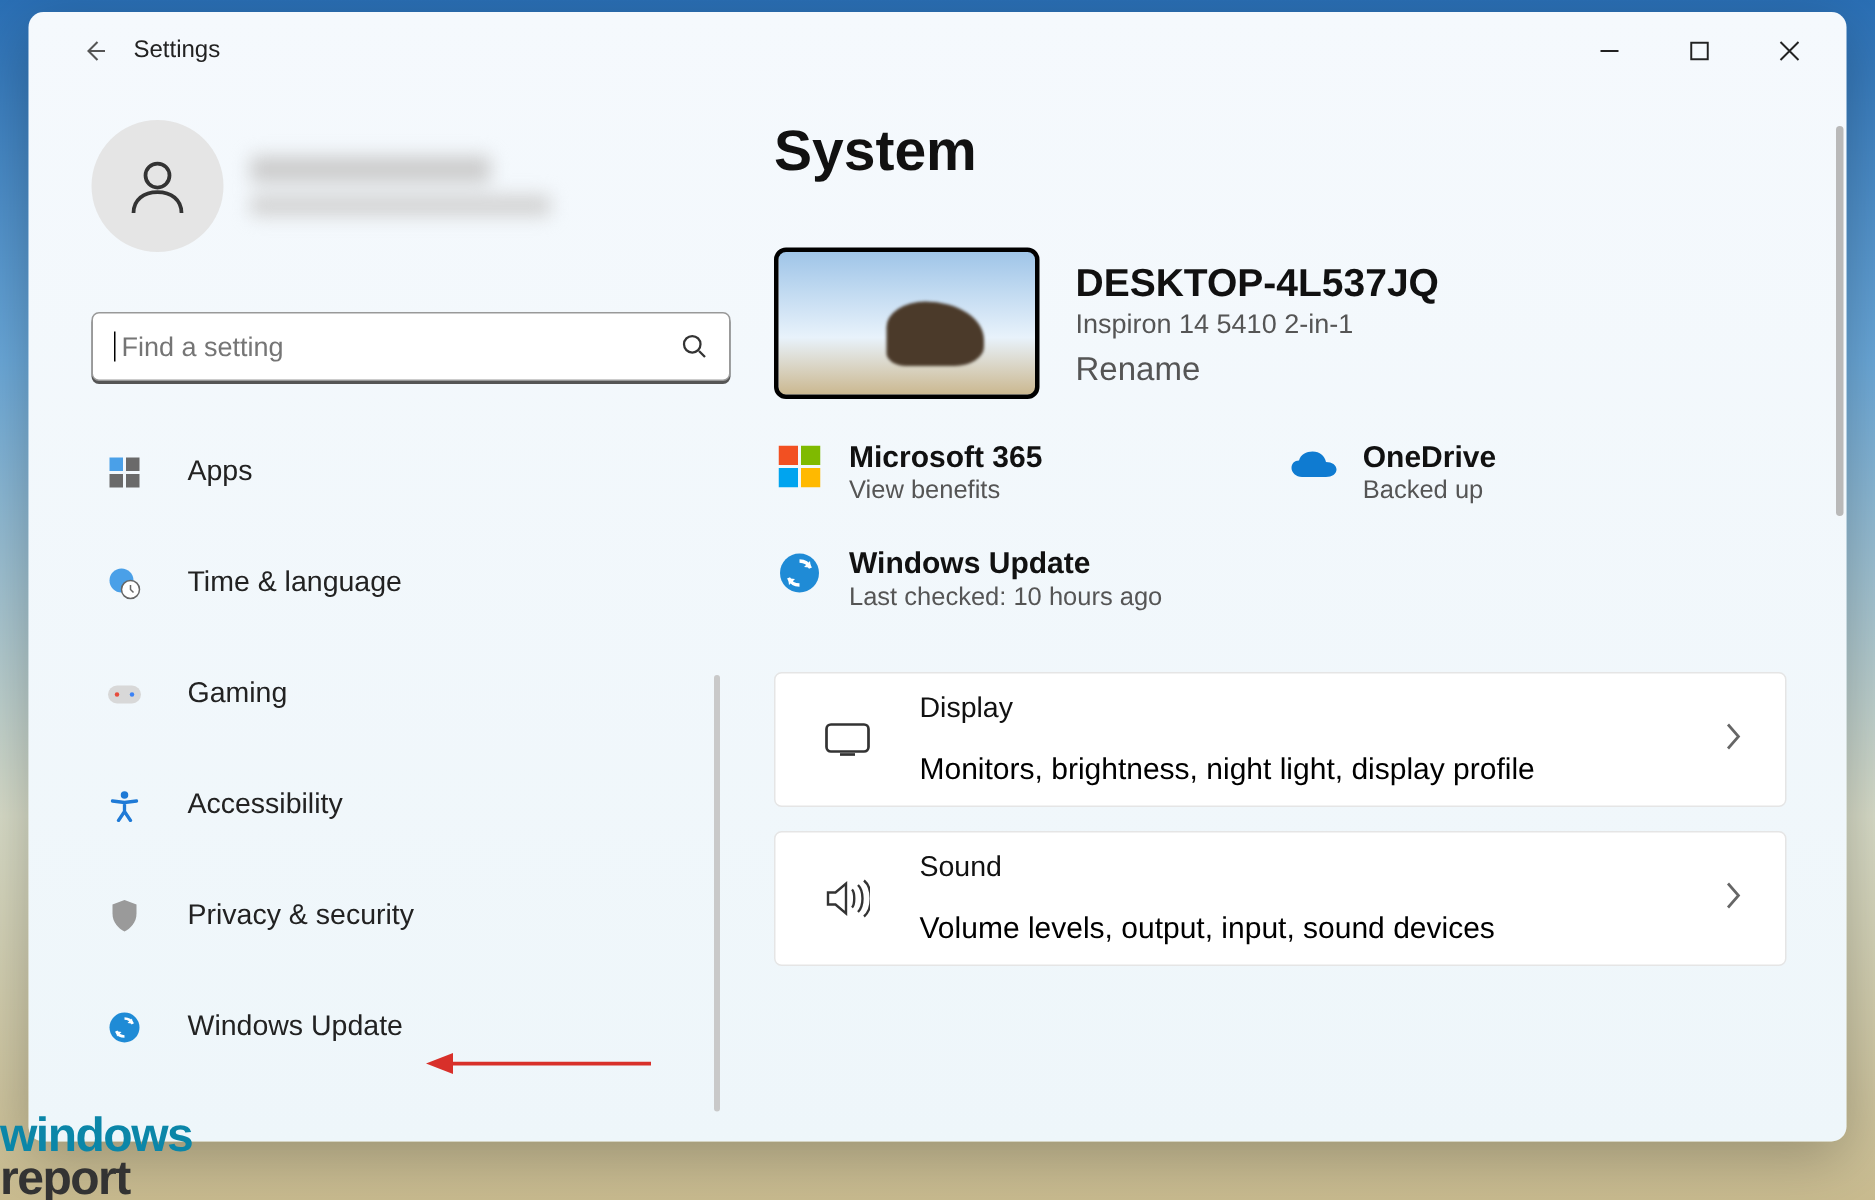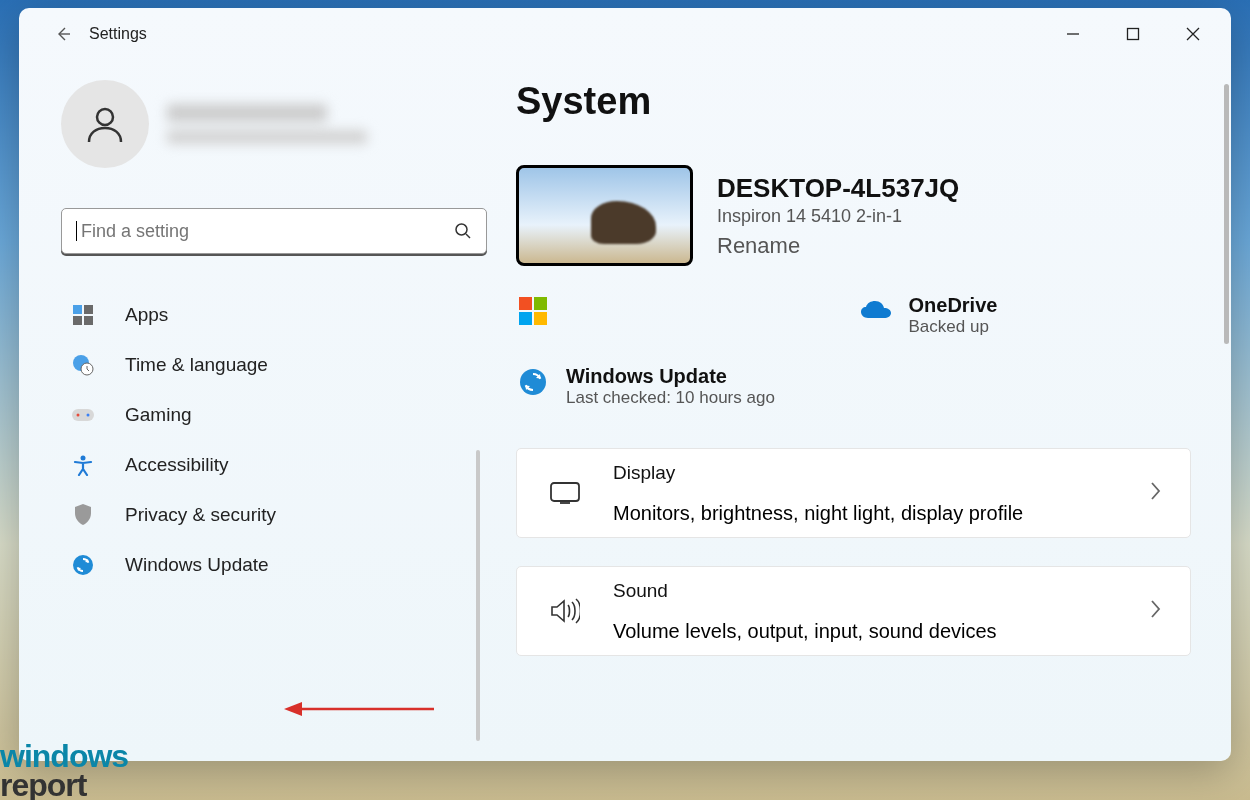--- a/index.html
+++ b/index.html
@@ -23,39 +23,39 @@
   .content { flex:1; display:flex; overflow:hidden; }
   .sidebar { width: 445px; padding: 20px 30px 0 30px; display:flex; flex-direction:column; position:relative; }
   .profile { display:flex; align-items:center; gap:18px; margin-bottom: 40px; }
   .avatar { width: 88px; height: 88px; border-radius:50%; background:#e5e5e5; display:flex; align-items:center; justify-content:center; }
   .profile-text { filter: blur(6px); color:#888; }
   .profile-name { height:18px; width:160px; background:#ccc; border-radius:3px; margin-bottom:8px; }
   .profile-email { height:14px; width:200px; background:#d2d2d2; border-radius:3px; }
   .search-field { position:relative; width: 426px; height: 46px; border:1px solid #999; border-radius:5px; background:#fff; display:flex; align-items:center; padding: 0 14px; box-shadow: 0 2px 0 #555; }
   .search-field input { border:none; outline:none; flex:1; font-size:18px; color:#333; background:transparent; }
   .search-field .caret { width:1px; height:20px; background:#000; margin-right:4px; }
-  .nav { margin-top: 36px; display:flex; flex-direction:column; gap: 0; }
+  .nav { margin-top: 36px; display:flex; flex-direction:column; gap: 24px; }
   .nav-item { display:flex; align-items:center; height: 50px; padding-left: 8px; border-radius:5px; gap: 28px; cursor:pointer; }
   .nav-item .icon-slot { width: 28px; height:28px; display:flex; align-items:center; justify-content:center; }
   .nav-item .label { font-size: 19px; color:#222; }
   .scroll-track { position:absolute; right: -4px; top: 390px; bottom: 20px; width: 4px; background:#c9c9c9; border-radius:2px; }
   .main { flex:1; padding: 20px 40px 0 40px; overflow:hidden; position:relative; }
   h1.page-title { font-size: 38px; font-weight: 600; color:#111; margin-bottom: 42px; }
   .device-row { display:flex; align-items:center; gap: 24px; margin-bottom: 28px; }
   .device-thumb { width: 177px; height: 101px; border: 3px solid #000; border-radius: 8px; background: linear-gradient(180deg,#9fc5e8 0%, #e8f2fb 60%, #cbb890 100%); position:relative; overflow:hidden; }
   .device-thumb::after { content:""; position:absolute; left:42%; right:20%; top:35%; bottom:20%; background:#4b3a2a; border-radius:40% 60% 30% 20%; filter:blur(1px); }
   .device-info h2 { font-size: 26px; font-weight:600; color:#111; }
   .device-info .model { font-size: 18px; color:#555; margin-top:2px; }
   .device-info .rename { font-size: 22px; color:#555; margin-top:6px; display:inline-block; }
   .status-grid { display:grid; grid-template-columns: 1fr 1fr; column-gap: 10px; row-gap: 28px; margin-bottom: 40px; }
   .status-item { display:flex; align-items:flex-start; gap: 16px; }
   .status-icon { width: 34px; height: 34px; display:flex; align-items:center; justify-content:center; flex-shrink:0; }
   .status-item .title { font-size: 20px; font-weight:600; color:#111; }
   .status-item .sub { font-size: 17px; color:#555; }
-  .cards { display:flex; flex-direction:column; gap: 28px; }
+  .cards { display:flex; flex-direction:column; gap: 16px; }
   .card { background:#fff; border:1px solid #e5e5e5; border-radius:5px; height: 90px; display:flex; align-items:center; padding: 0 28px; cursor:pointer; }
   .card .card-icon { width: 40px; display:flex; justify-content:center; margin-right: 28px; color:#333; }
   .card .title { font-size: 19px; color:#111; }
   .card .sub { font-size: 20px; color:#000000; margin-top:18px; }
   .card .chev { margin-left:auto; color:#555; }
   .main-scroll { position:absolute; right: 2px; top: 24px; width: 5px; height: 260px; background:#b9b9b9; border-radius:3px; }
   .arrow-annotation { position:absolute; left: 284px; top: 699px; width: 150px; height: 20px; pointer-events:none; }
   .watermark { position:absolute; left: 0px; bottom: 0px; color:#0b86a8; font-weight:700; }
   .watermark .w1 { font-size: 32px; letter-spacing:-1px; line-height:0.9; }
   .watermark .w2 { font-size: 32px; color:#333; letter-spacing:-1px; line-height:0.9; }
@@ -197,20 +197,24 @@
       <div class="status-grid">
         <div class="status-item">
           <span class="status-icon">
               <svg width="28" height="28" viewBox="0 0 28 28">
                 <rect x="0" y="0" width="13" height="13" fill="#f25022"></rect>
                 <rect x="15" y="0" width="13" height="13" fill="#7fba00"></rect>
                 <rect x="0" y="15" width="13" height="13" fill="#00a4ef"></rect>
                 <rect x="15" y="15" width="13" height="13" fill="#ffb900"></rect>
               </svg>
             </span>
+          <div>
+            <div class="title">Microsoft 365</div>
+            <div class="sub">View benefits</div>
+          </div>
         </div>
         <div class="status-item">
           <span class="status-icon">
               <svg width="32" height="22" viewBox="0 0 32 22">
                 <path d="M8 18c-4 0-7-3-7-6 0-3 2-5 5-5 1-4 5-6 9-6 5 0 8 3 9 7 4 0 7 2 7 5s-3 5-7 5H8z" fill="#0f7bd1"></path>
               </svg>
             </span>
           <div>
             <div class="title">OneDrive</div>
             <div class="sub">Backed up</div>

